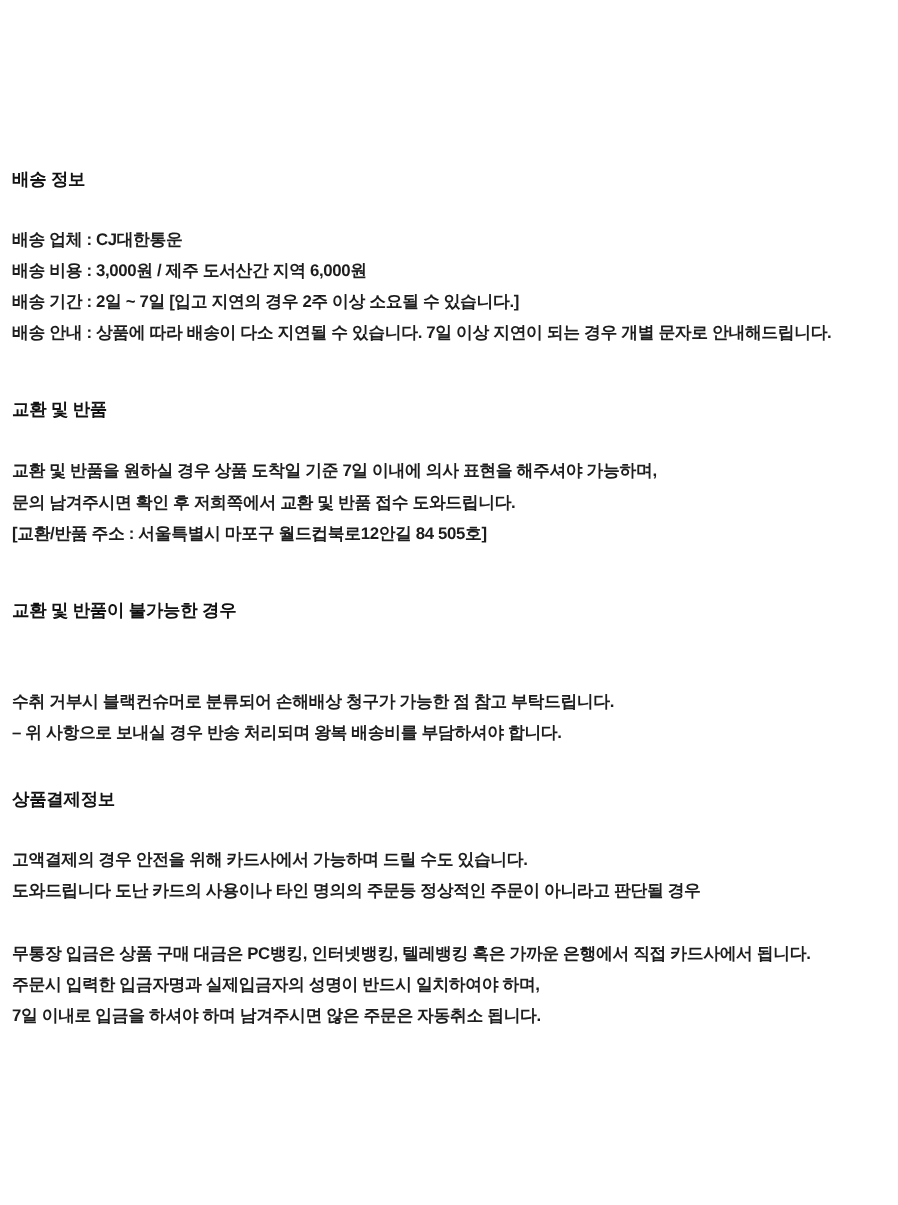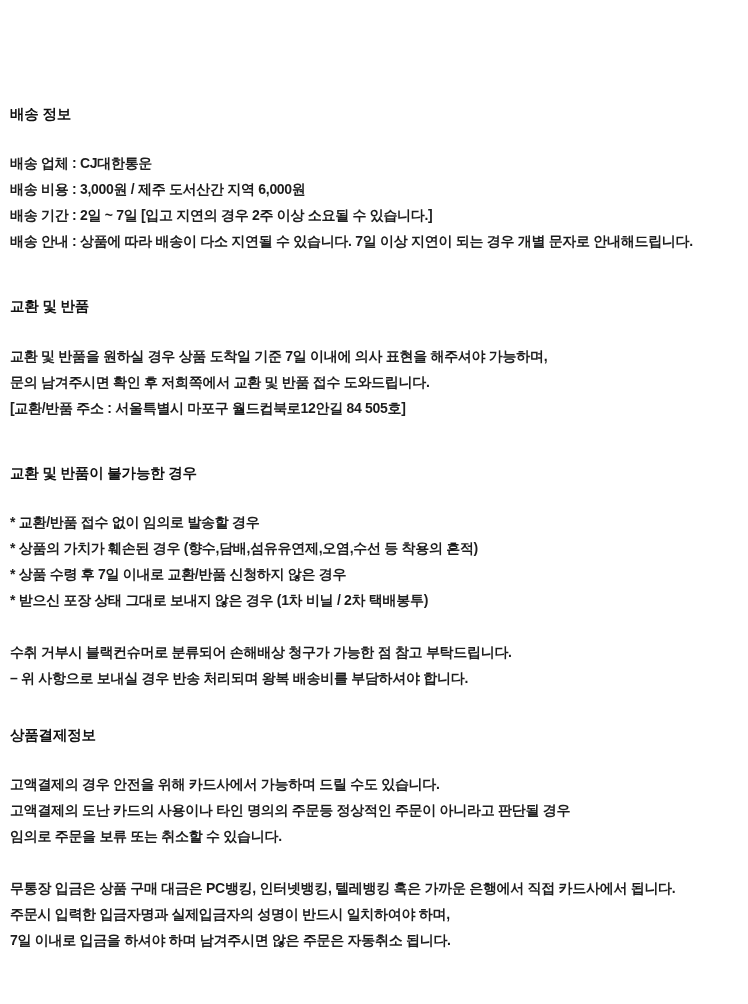--- a/index.html
+++ b/index.html
@@ -33,21 +33,21 @@
   }
   .body-line {
     font-size: 14px;
     font-weight: bold;
     color: #1d1d1d;
     letter-spacing: -0.3px;
     line-height: 26px;
     white-space: nowrap;
   }
   
-  .s-shipping { padding-top: 104px; }
+  .s-shipping { padding-top: 104px; margin-top: 36px; }
   .gap-title-body { height: 26px; }
   .sec-gap-lg { height: 42px; }
   .sec-gap-md { height: 34px; }
   .para-gap { height: 26px; }
 </style>
 </head>
 <body>
 
 <div class="page">
 
@@ -72,42 +72,35 @@
       <div class="body-line">문의 남겨주시면 확인 후 저희쪽에서 교환 및 반품 접수 도와드립니다.</div>
       <div class="body-line">[교환/반품 주소 : 서울특별시 마포구 월드컵북로12안길 84 505호]</div>
     </div>
   </div>
 
   <div class="sec-gap-lg"></div>
 
   <div class="section">
     <div class="sec-title">교환 및 반품이 불가능한 경우</div>
     <div class="gap-title-body"></div>
-    <div class="block">
-      <div class="body-line">* 교환/반품 접수 없이 임의로 발송할 경우</div>
-      <div class="body-line">* 상품의 가치가 훼손된 경우 (향수,담배,섬유유연제,오염,수선 등 착용의 흔적)</div>
-      <div class="body-line">* 상품 수령 후 7일 이내로 교환/반품 신청하지 않은 경우</div>
-      <div class="body-line">* 받으신 포장 상태 그대로 보내지 않은 경우 (1차 비닐 / 2차 택배봉투)</div>
-    </div>
     <div class="para-gap"></div>
     <div class="block">
       <div class="body-line">수취 거부시 블랙컨슈머로 분류되어 손해배상 청구가 가능한 점 참고 부탁드립니다.</div>
       <div class="body-line">– 위 사항으로 보내실 경우 반송 처리되며 왕복 배송비를 부담하셔야 합니다.</div>
     </div>
   </div>
 
   <div class="sec-gap-md"></div>
 
   <div class="section">
     <div class="sec-title">상품결제정보</div>
     <div class="gap-title-body"></div>
     <div class="block">
       <div class="body-line">고액결제의 경우 안전을 위해 카드사에서 가능하며 드릴 수도 있습니다.</div>
-      <div class="body-line">고액결제의 도난 카드의 사용이나 타인 명의의 주문등 정상적인 주문이 아니라고 판단될 경우</div>
-      <div class="body-line">임의로 주문을 보류 또는 취소할 수 있습니다.</div>
+      <div class="body-line">도와드립니다 도난 카드의 사용이나 타인 명의의 주문등 정상적인 주문이 아니라고 판단될 경우</div>
     </div>
     <div class="para-gap"></div>
     <div class="block">
       <div class="body-line">무통장 입금은 상품 구매 대금은 PC뱅킹, 인터넷뱅킹, 텔레뱅킹 혹은 가까운 은행에서 직접 카드사에서 됩니다.</div>
       <div class="body-line">주문시 입력한 입금자명과 실제입금자의 성명이 반드시 일치하여야 하며,</div>
       <div class="body-line">7일 이내로 입금을 하셔야 하며 남겨주시면 않은 주문은 자동취소 됩니다.</div>
     </div>
   </div>
 
 </div>

